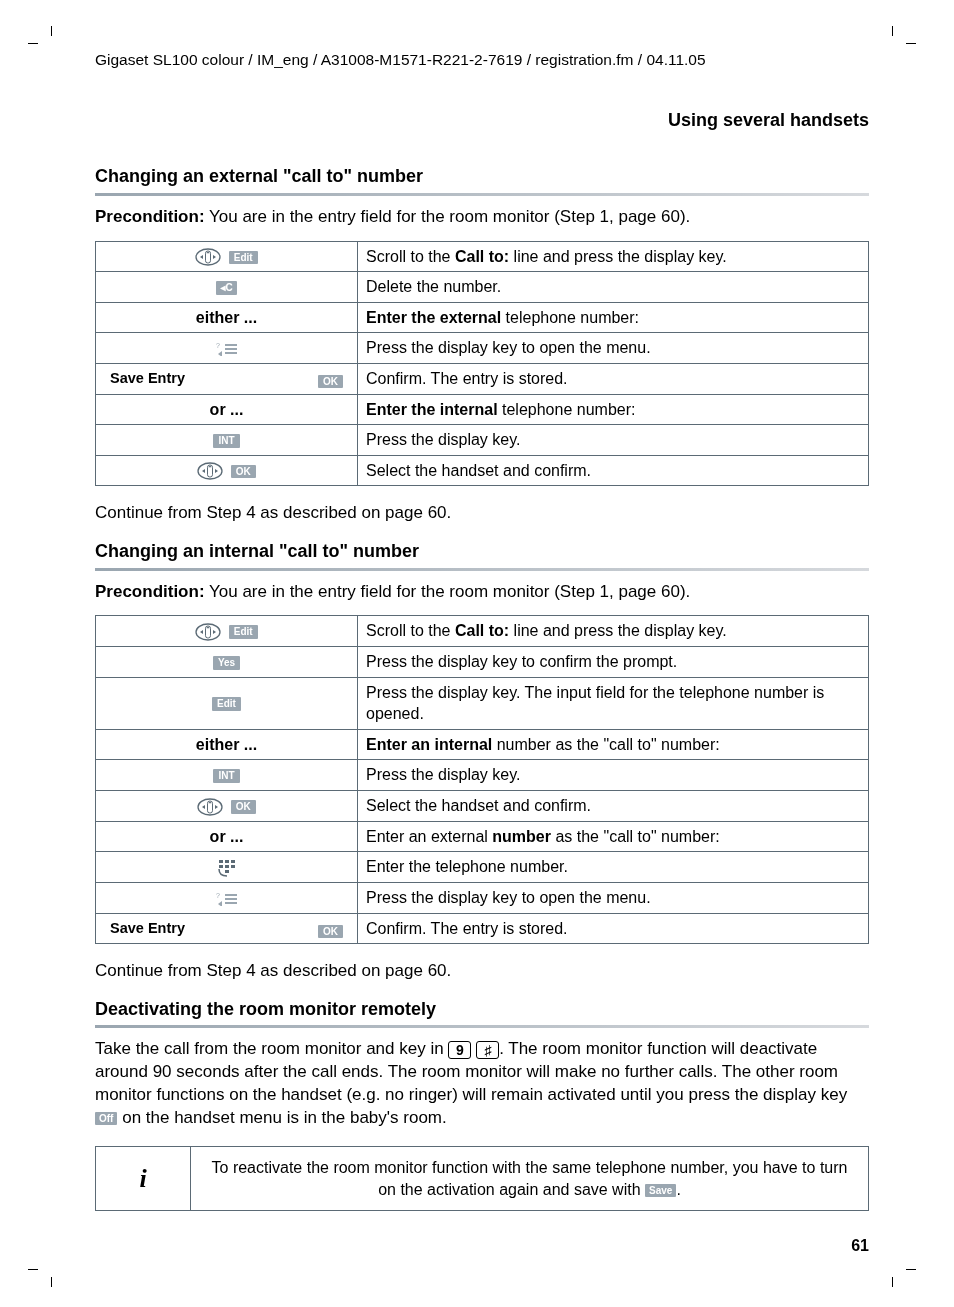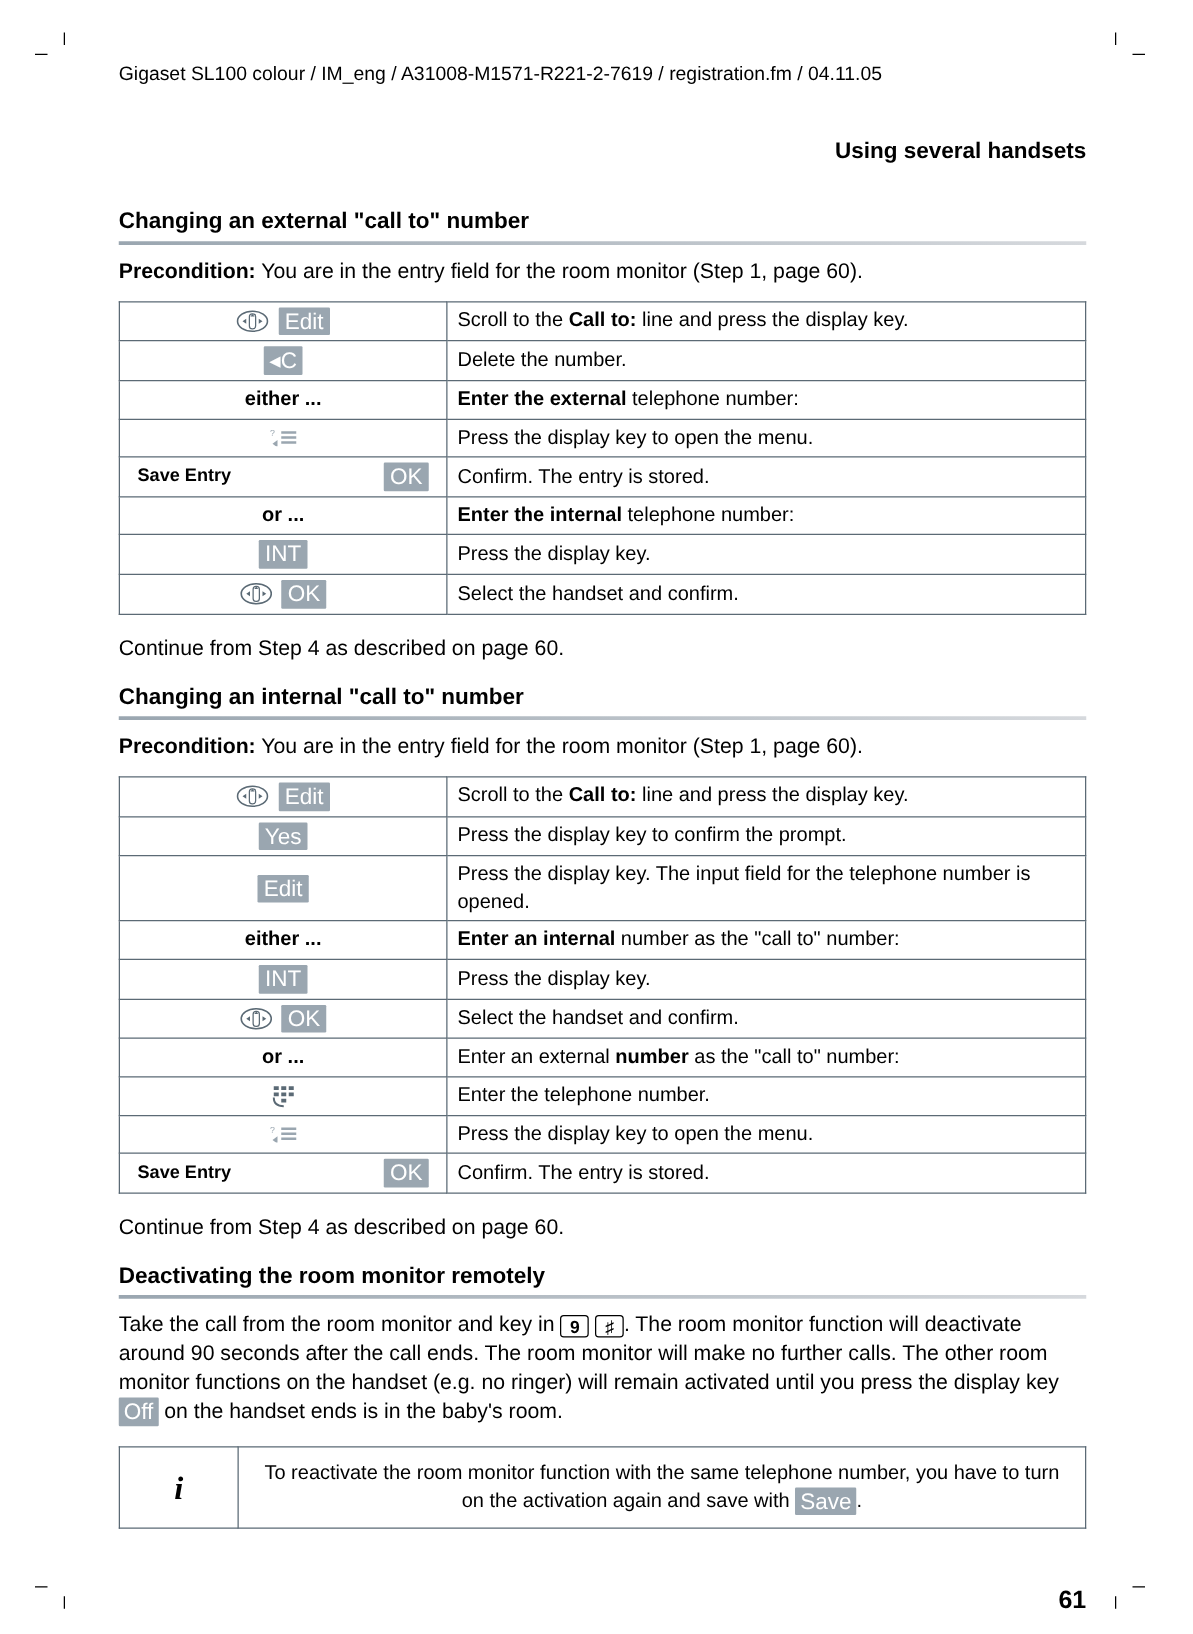--- a/index.html
+++ b/index.html
@@ -49,37 +49,37 @@
     font-size: 16px;
   }
   table.steps td.left {
     width: 245px;
     text-align: center;
   }
   .softkey {
     display: inline-block;
     background: #9aa6b0;
     color: #fff;
-    font-size: 18px;
-    font-weight: normal;
+    font-size: 10px;
+    font-weight: bold;
     padding: 1px 5px 1px 5px;
     border-radius: 1px;
     line-height: 1.15;
     vertical-align: middle;
   }
   .softkey.narrow { padding: 1px 4px; }
   .nav-oval {
     display: inline-block;
     vertical-align: middle;
     margin-right: 3px;
   }
   .nav-oval svg { display:block; }
   .left-row {
     display: flex;
-    align-items: center;
+    align-items: flex-end;
     justify-content: space-between;
     padding: 0 6px;
   }
   .left-row .lbl { font-weight: bold; font-size: 14.5px; }
   .either { font-weight: bold; }
   .keycap {
     display: inline-block;
     border: 1.3px solid #000;
     border-radius: 3px;
     padding: 0 4px;
@@ -106,22 +106,22 @@
   table.info td.iconcell {
     width: 70px; text-align: center;
     font-family: "Times New Roman", serif;
     font-style: italic;
     font-weight: bold;
     font-size: 26px;
   }
   .pagenum {
     text-align: right;
     font-weight: bold;
-    font-size: 20px;
-    margin-top: 44px;
+    font-size: 16px;
+    margin-top: 24px;
   }
   .tick-v { position:absolute; width:1px; height:10px; background:#000; }
   .tick-h { position:absolute; height:1px; width:10px; background:#000; }
 </style>
 </head>
 <body>
 
 <div class="tick-v" style="top:26px; left:51px;"></div>
 <div class="tick-h" style="top:43px; left:28px;"></div>
 <div class="tick-v" style="top:26px; right:61px;"></div>
@@ -315,21 +315,21 @@
   </tr>
 </tbody>
   </table>
 
 <p>Continue from Step 4 as described on page 60.</p>
 
 <div class="h3">Deactivating the room monitor remotely</div>
 <div class="grad-rule"></div>
 <p>
   <span>Take the call from the room monitor and key in </span><span class="keycap">9</span>
-  <span class="keycap">♯</span><span>. The room monitor function will deactivate around 90 seconds after the call ends. The room monitor will make no further calls. The other room monitor functions on the handset (e.g. no ringer) will remain activated until you press the display key </span><span class="softkey narrow">Off</span><span> on the handset ends is in the baby's room.</span>
+  <span class="keycap">♯</span><span>. The room monitor function will deactivate around 90 seconds after the call ends. The room monitor will make no further calls. The other room monitor functions on the handset (e.g. no ringer) will remain activated until you press the display key </span><span class="softkey narrow">Off</span><span> on the handset menu is in the baby's room.</span>
 </p>
 
 <table class="info">
   <tbody>
       <tr>
     <td class="iconcell">i</td>
     <td>
       <span>To reactivate the room monitor function with the same telephone number, you have to turn on the activation again and save with </span><span class="softkey narrow">Save</span><span>.</span>
     </td>
   </tr>

